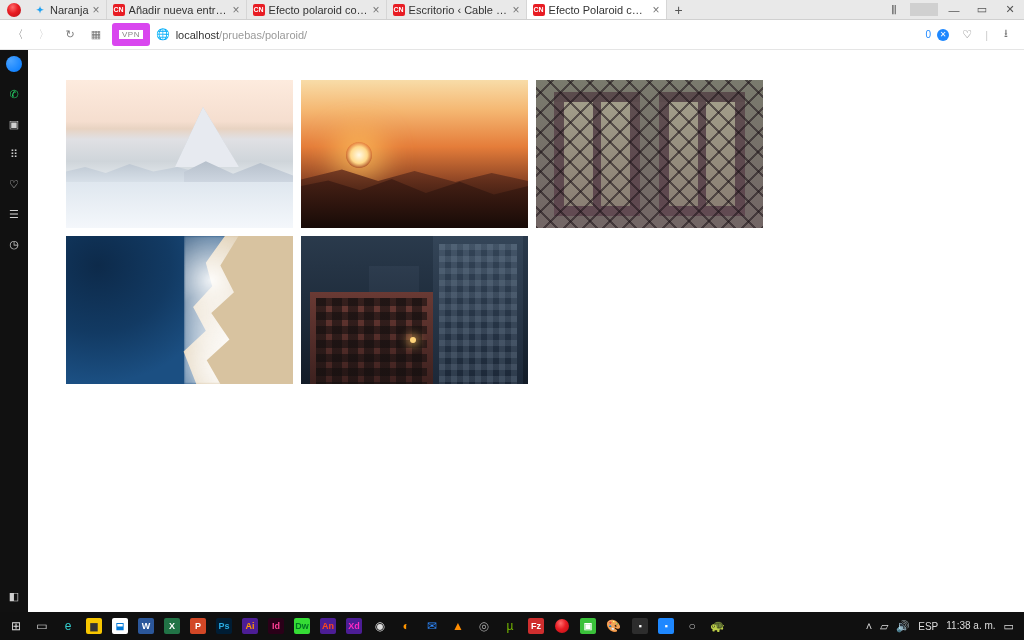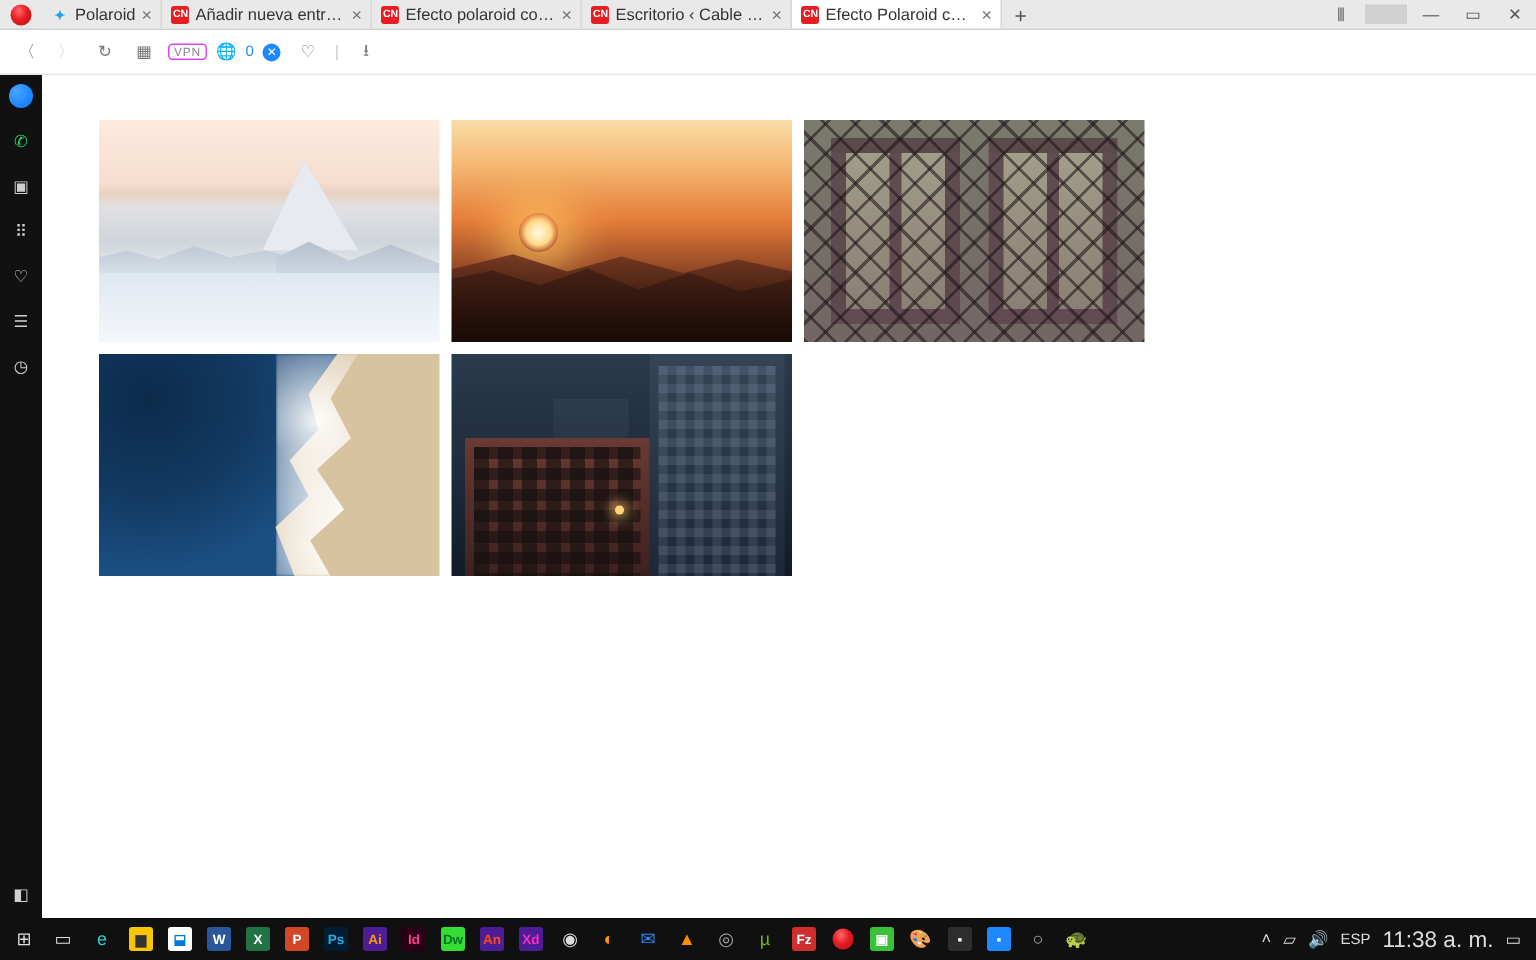--- a/index.html
+++ b/index.html
@@ -20,21 +20,21 @@
 .fav-cn{background:#e81c23;color:#fff;font-size:7px;padding:0 1px}
 .newtab{width:24px;display:flex;align-items:center;justify-content:center;color:#555;font-size:14px}
 .win-controls{display:flex;align-items:stretch;margin-left:auto}
 .win-controls span{width:28px;display:flex;align-items:center;justify-content:center;color:#555}
 .win-controls .menu-ic{font-size:12px}
 .hr-sep{width:1px;background:#d0d0d0;margin:3px 2px}
 
 .toolbar{height:30px;background:#fff;display:flex;align-items:center;gap:6px;padding:0 8px;border-bottom:1px solid #e5e5e5}
 .toolbar .nav-btn{width:20px;height:20px;display:flex;align-items:center;justify-content:center;color:#777}
 .toolbar .nav-btn.disabled{color:#ccc}
-.vpn-badge{border:1px solid #d946ef;border-radius:3px;padding:0 3px;font-size:8px;color:#888;letter-spacing:.5px}
+.vpn-badge{border:7px solid #d946ef;border-radius:3px;padding:0 3px;font-size:8px;color:#888;letter-spacing:.5px}
 .globe{color:#888}
 .url{flex:1;color:#333}
 .url .path{color:#9a9a9a}
 .badge-blue{background:#1e88ff;color:#fff;border-radius:50%;width:12px;height:12px;display:flex;align-items:center;justify-content:center;font-size:8px}
 .badge-num{color:#1e88ff;font-size:10px;margin-right:-2px}
 .toolbar-right{display:flex;align-items:center;gap:8px}
 
 .body-row{flex:1;display:flex;min-height:0}
 .sidebar{width:28px;background:#111;display:flex;flex-direction:column;align-items:center;padding-top:6px;gap:14px}
 .sidebar .ic{width:16px;height:16px;display:flex;align-items:center;justify-content:center;color:#cfcfcf}
@@ -81,35 +81,35 @@
 .t-city .light{position:absolute;left:48%;bottom:28%;width:6px;height:6px;border-radius:50%;background:#ffd47a;box-shadow:0 0 8px 3px rgba(255,200,100,.6)}
 
 .taskbar{height:28px;background:#101010;display:flex;align-items:center;padding:0 4px;gap:2px}
 .taskbar .tb{width:24px;height:24px;display:flex;align-items:center;justify-content:center;color:#ddd;font-size:12px}
 .tb-win{color:#fff}
 .ico-box{width:16px;height:16px;border-radius:2px;display:flex;align-items:center;justify-content:center;font-size:9px;font-weight:bold;color:#fff}
 .c-blue{background:#2b579a}.c-green{background:#217346}.c-orange{background:#d24726}.c-yellow{background:#f7c600;color:#333}.c-dw{background:#35dc35;color:#072}
 .c-red{background:#cf2e2e}.c-dark{background:#2d2d2d}
 .tray{margin-left:auto;display:flex;align-items:center;gap:8px;color:#ddd;padding-right:6px}
 .tray .lang{font-size:10px}
-.tray .clock{font-size:15px;line-height:1;text-align:right}
+.tray .clock{font-size:10px;line-height:1;text-align:right}
 </style>
 </head>
 <body>
 
 <div class="desktop">
   <div class="browser">
     <div class="titlebar">
       <div class="opera-btn">
           <div class="opera-logo"></div>
         </div>
       <div class="tabs">
         <div class="tab">
           <span class="favicon fav-tw">✦</span>
-          <span class="label">Polaroid</span>
+          <span class="label">Naranja</span>
           <span class="close">×</span>
         </div>
         <div class="tab">
           <span class="favicon fav-cn">CN</span>
           <span class="label">Añadir nueva entrada ‹ Ca…</span>
           <span class="close">×</span>
         </div>
         <div class="tab">
           <span class="favicon fav-cn">CN</span>
           <span class="label">Efecto polaroid con CSS – …</span>
@@ -136,20 +136,21 @@
       </div>
     </div>
 
     <div class="toolbar">
       <span class="nav-btn">〈</span>
       <span class="nav-btn disabled">〉</span>
       <span class="nav-btn">↻</span>
       <span class="nav-btn">▦</span>
       <span class="vpn-badge">VPN</span>
       <span class="globe">🌐</span>
+      <span class="url"><span>localhost</span><span class="path">/pruebas/polaroid/</span></span>
       <div class="toolbar-right">
         <span class="badge-num">0</span>
         <span class="badge-blue">✕</span>
         <span class="nav-btn">♡</span>
         <span style="color:#ccc">|</span>
         <span class="nav-btn">⭳</span>
       </div>
     </div>
 
     <div class="body-row">

